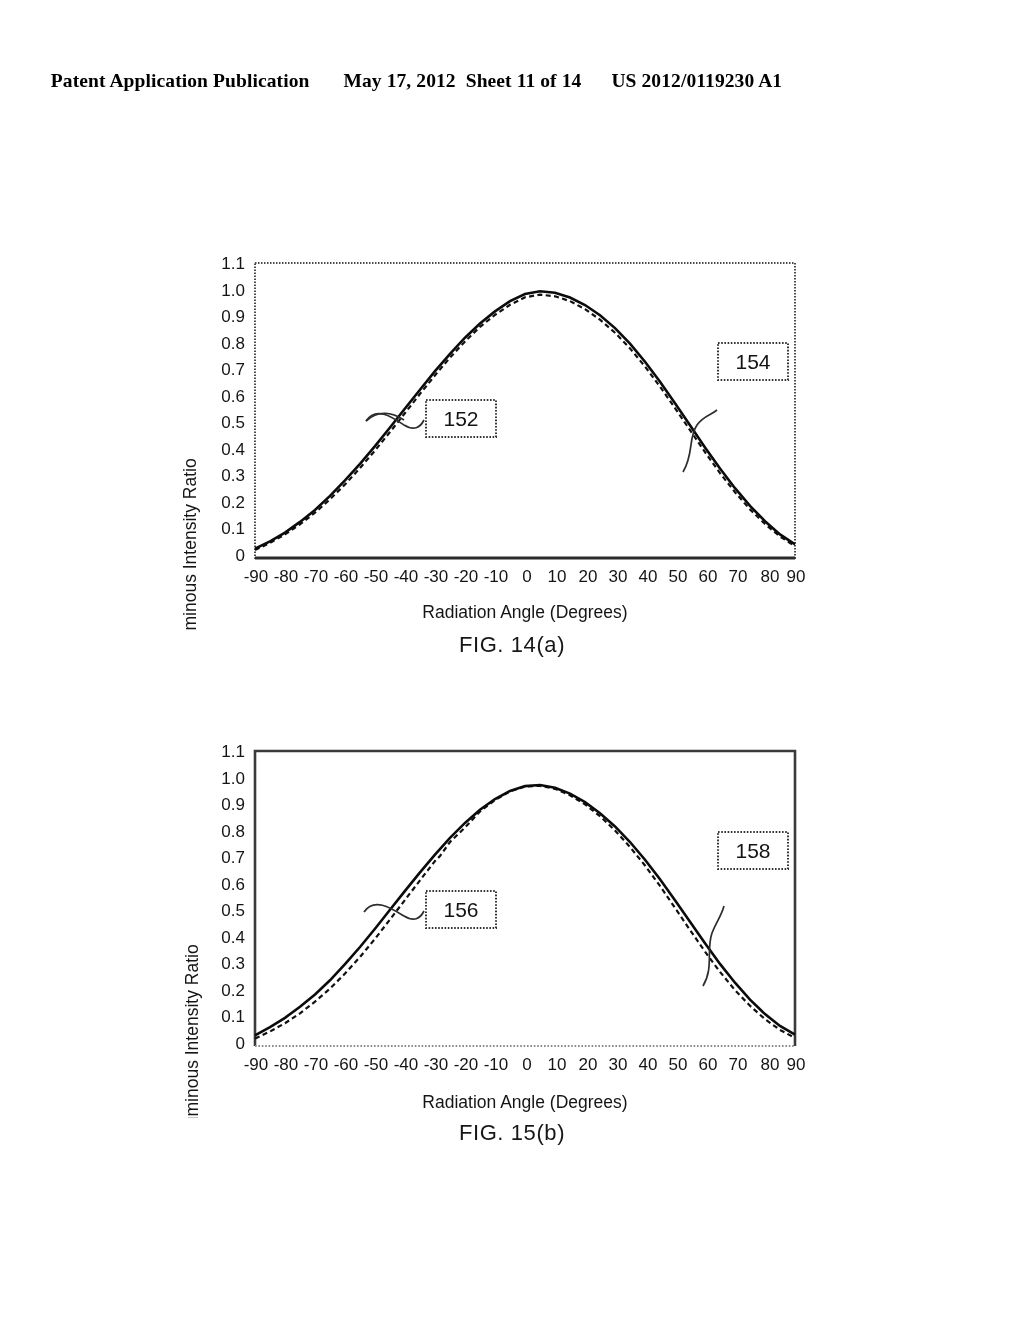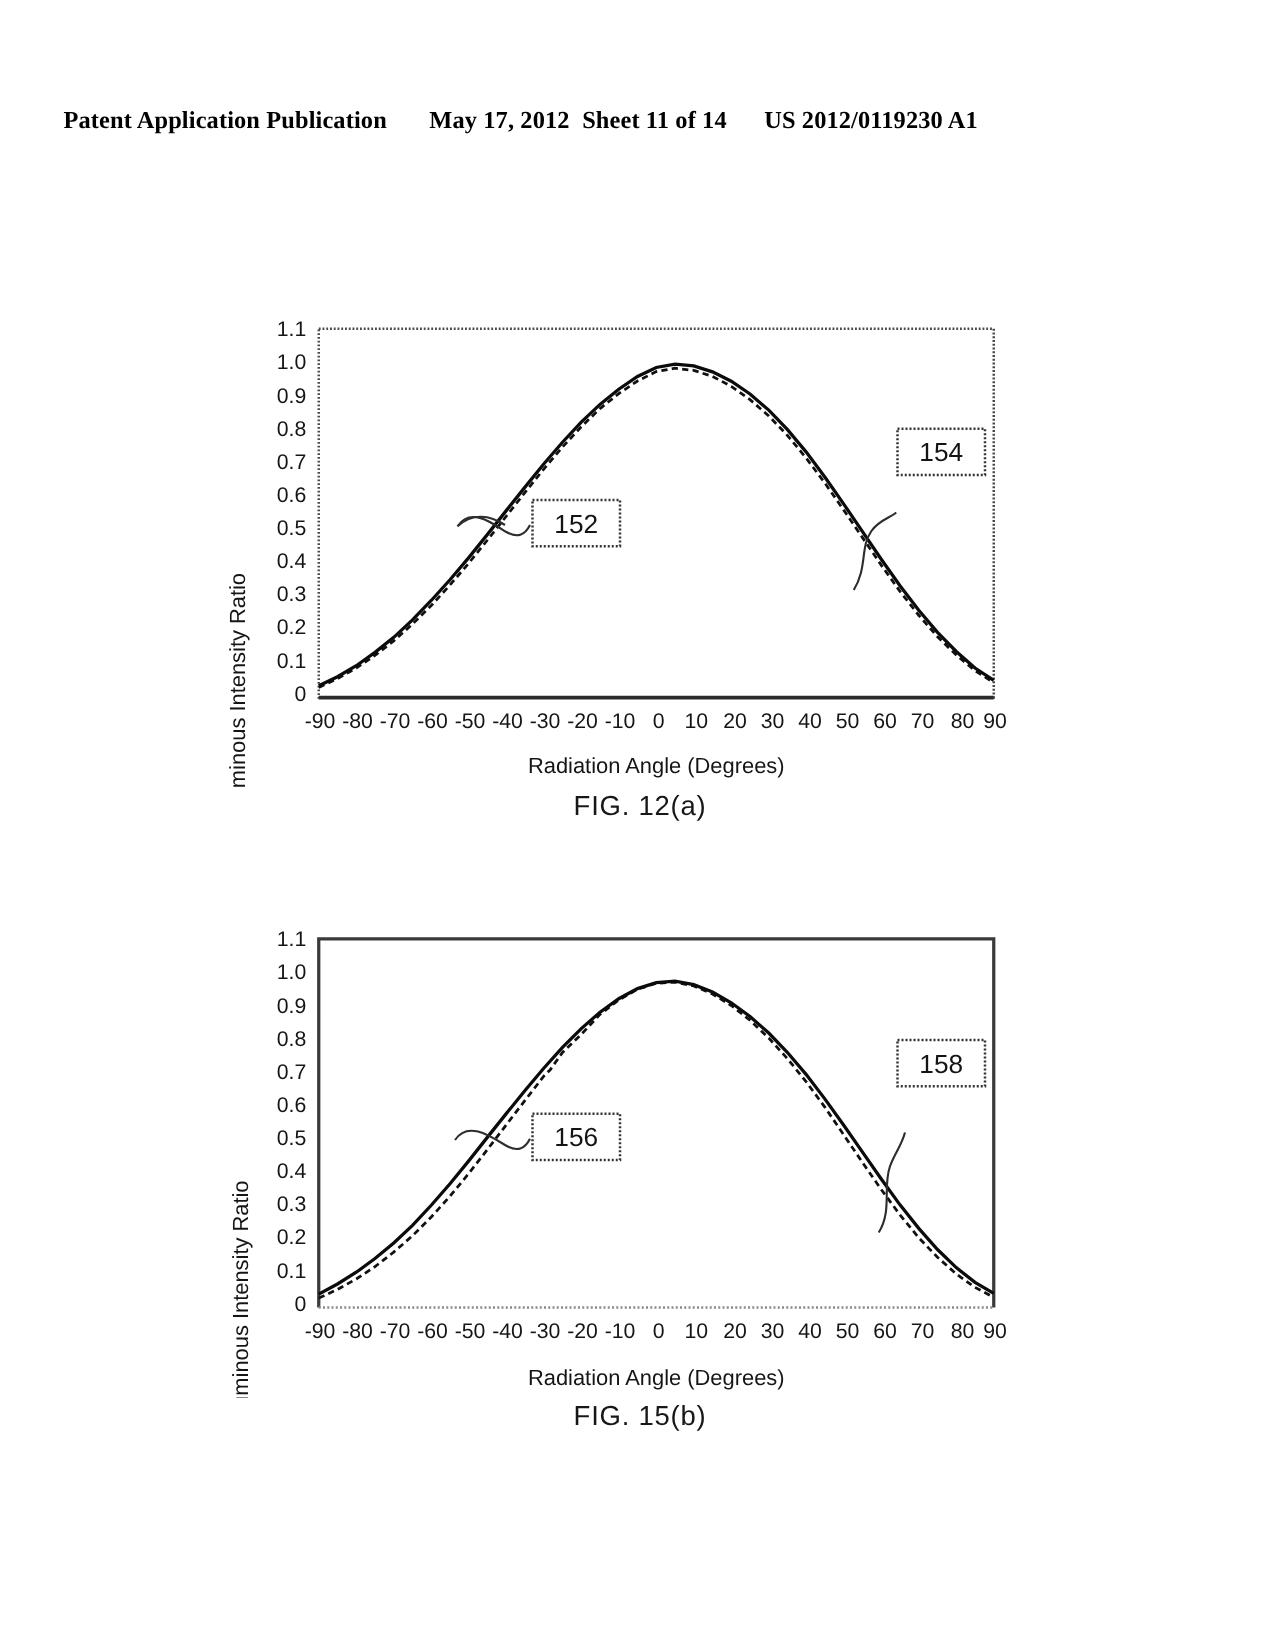--- a/index.html
+++ b/index.html
@@ -12,21 +12,21 @@
     height: 1320px;
     position: relative;
     font-family: "Liberation Sans", sans-serif;
     color: #000000;
     overflow: hidden;
   }
 
   
   .patent-header {
     position: absolute;
-    top: 86px;
+    top: 70px;
     left: 0;
     width: 833px;
     text-align: center;
     font-family: "Liberation Serif", serif;
     font-weight: bold;
     font-size: 19.5px;
     letter-spacing: 0.1px;
     white-space: nowrap;
   }
   .patent-header .seg { display: inline-block; }
@@ -149,21 +149,21 @@
         <text class="tick-label" x="678" y="342" text-anchor="middle">50</text>
         <text class="tick-label" x="708" y="342" text-anchor="middle">60</text>
         <text class="tick-label" x="738" y="342" text-anchor="middle">70</text>
         <text class="tick-label" x="770" y="342" text-anchor="middle">80</text>
         <text class="tick-label" x="796" y="342" text-anchor="middle">90</text>
       </g>
 
       <text class="axis-title" x="525" y="378" text-anchor="middle">Radiation Angle (Degrees)</text>
     </svg>
   </div>
-  <div class="fig-caption">FIG. 12(a)</div>
+  <div class="fig-caption">FIG. 14(a)</div>
 </div>
 
 <div class="figure-block" id="figure-12b">
   <div class="chart-wrap">
     <svg class="chart-svg" width="1024" height="390" viewBox="0 0 1024 390">
 
       <text class="axis-title" transform="translate(198,408) rotate(-90)" text-anchor="start">Luminous Intensity Ratio</text>
 
       <g>
         <text class="tick-label" x="245" y="29" text-anchor="end">1.1</text>

